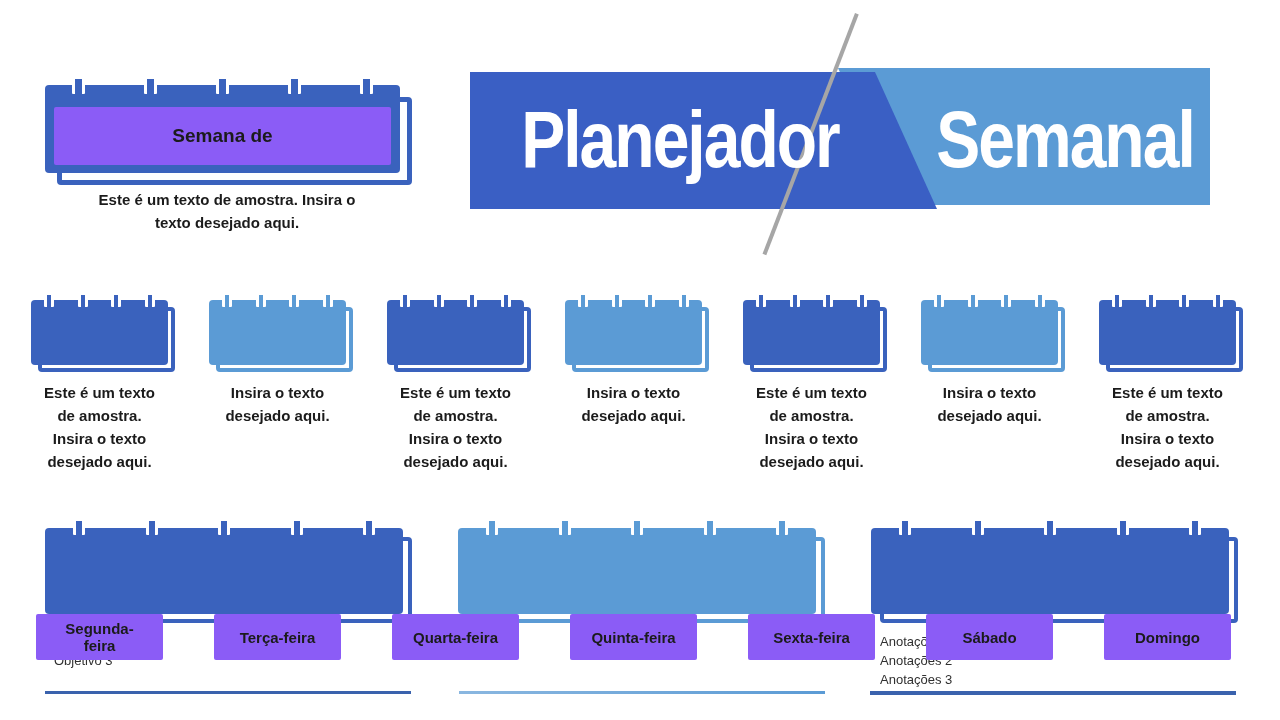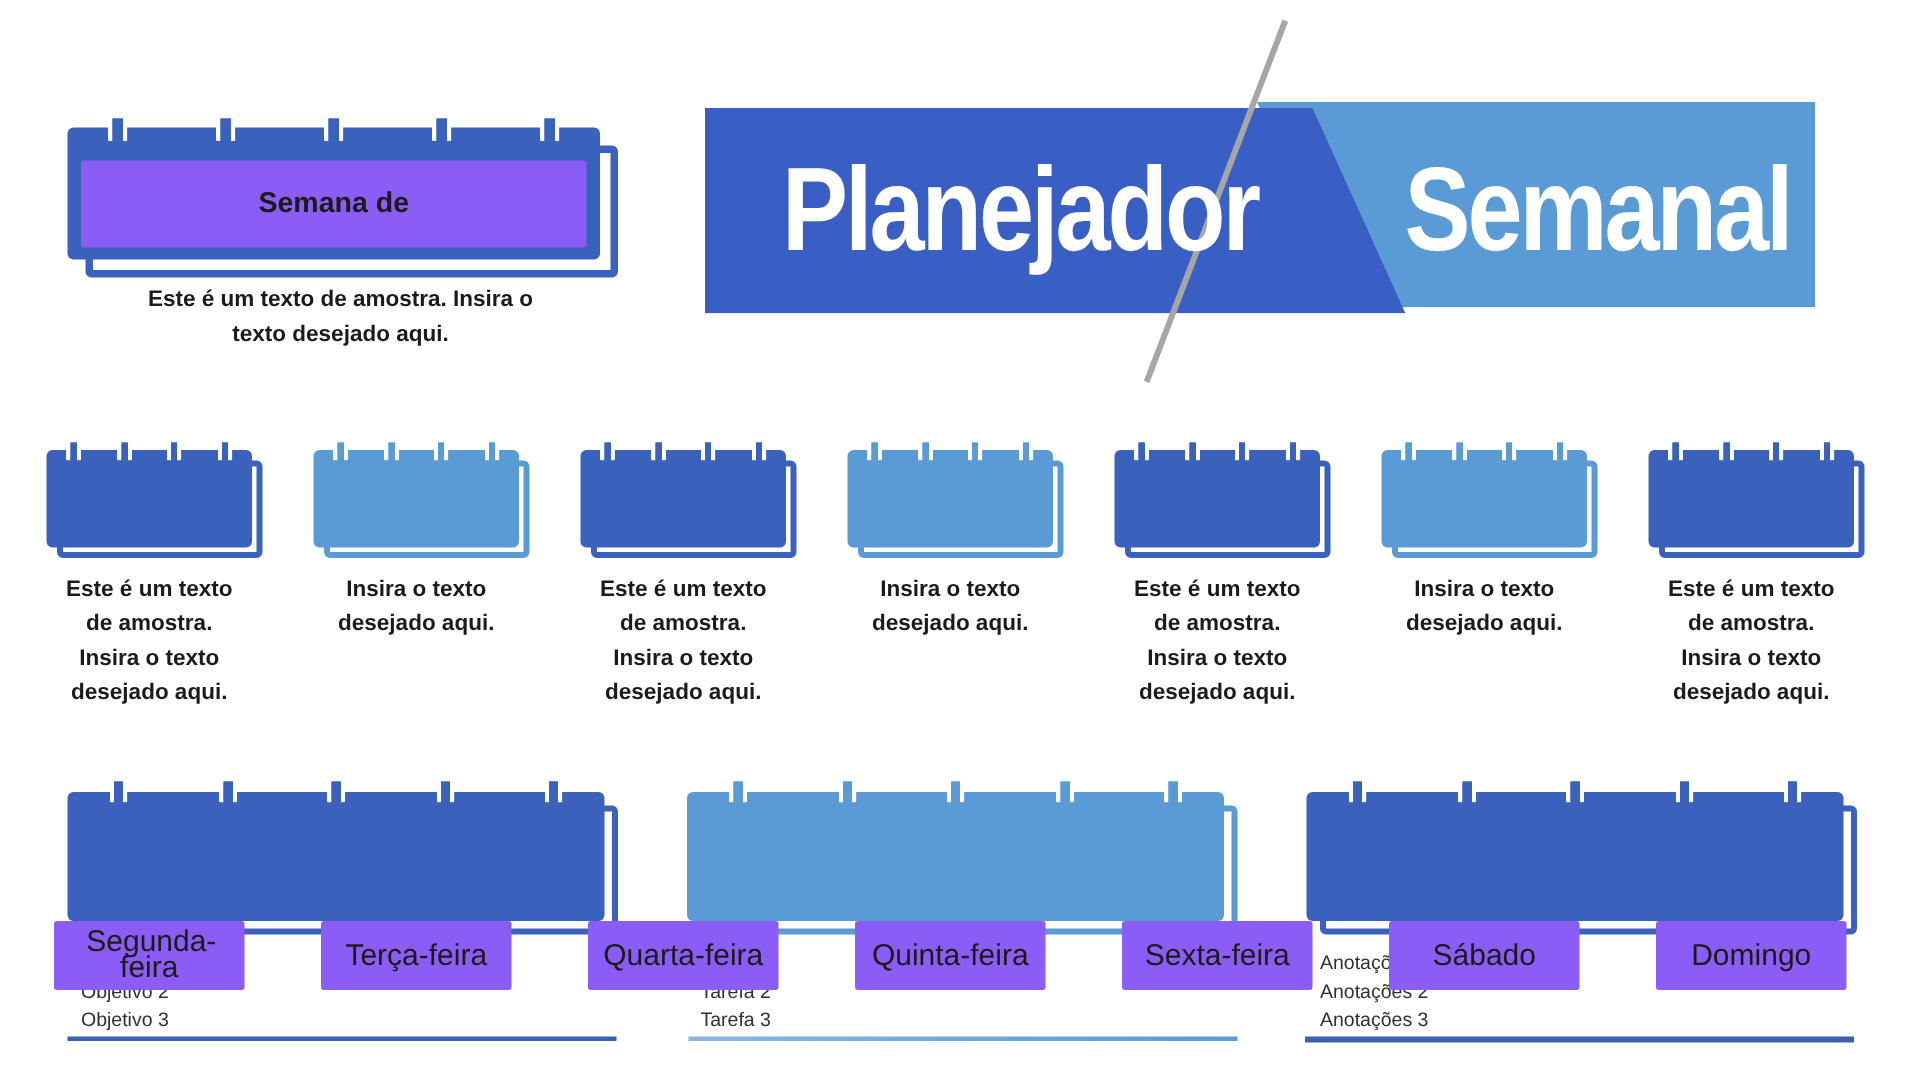--- a/index.html
+++ b/index.html
@@ -36,21 +36,21 @@
                   background:var(--divider-gray); transform:rotate(21deg); transform-origin:top left; z-index:3; }
   .banner-word  { position:absolute; top:70px; height:138px; display:flex; align-items:center; justify-content:center;
                   color:#fff; font-weight:bold; font-size:66px; letter-spacing:-2px; z-index:4; }
   .banner-word span { display:block; transform:scaleY(1.2); white-space:nowrap; }
   .word-left  { left:470px; width:420px; }
   .word-right { left:900px; width:330px; }
 
   
   .day .cal-shadow { top:307px; width:137px; height:65px; }
   .day .cal-main   { top:300px; width:137px; height:65px; }
-  .day .cal-inner  { top:314px; height:46px; font-size:20px; font-weight:normal; line-height:17px; }
+  .day .cal-inner  { top:314px; height:46px; font-size:15px; font-weight:bold; line-height:17px; }
   .day .tabs       { top:292px; width:137px; height:15px; padding:0 13px; }
   .day .tab        { width:10px; height:15px; }
   .day-label       { display:block; max-width:120px; }
   .day.wrap .day-label { max-width:84px; }
   .day-caption { position:absolute; top:381px; width:179px; text-align:center;
                  font-size:15px; font-weight:bold; line-height:23px; }
   .day-caption p { width:126px; margin:0 auto; }
 
   
   .sec .cal-shadow { top:537px; width:358px; height:86px; }
@@ -242,43 +242,37 @@
     <div class="tabs s0">
         <i class="tab"></i>
         <i class="tab"></i>
         <i class="tab"></i>
         <i class="tab"></i>
         <i class="tab"></i>
       </div>
   </div>
   <div class="sec-list sl0">
     <div>Objetivo 1</div>
-    <div>Objetivo 2</div>
     <div>Objetivo 3</div>
   </div>
   <div class="sec-underline su0"></div>
 
   <div class="sec light">
     <div class="cal-shadow sh1"></div>
     <div class="cal-main s1">
       
     </div>
     <div class="tabs s1">
         <i class="tab"></i>
         <i class="tab"></i>
         <i class="tab"></i>
         <i class="tab"></i>
         <i class="tab"></i>
       </div>
   </div>
-  <div class="sec-list sl1">
-    <div>Tarefa 1</div>
-    <div>Tarefa 2</div>
-    <div>Tarefa 3</div>
-  </div>
   <div class="sec-underline light-line su1"></div>
 
   <div class="sec dark">
     <div class="cal-shadow sh2"></div>
     <div class="cal-main s2">
       
     </div>
     <div class="tabs s2">
         <i class="tab"></i>
         <i class="tab"></i>

